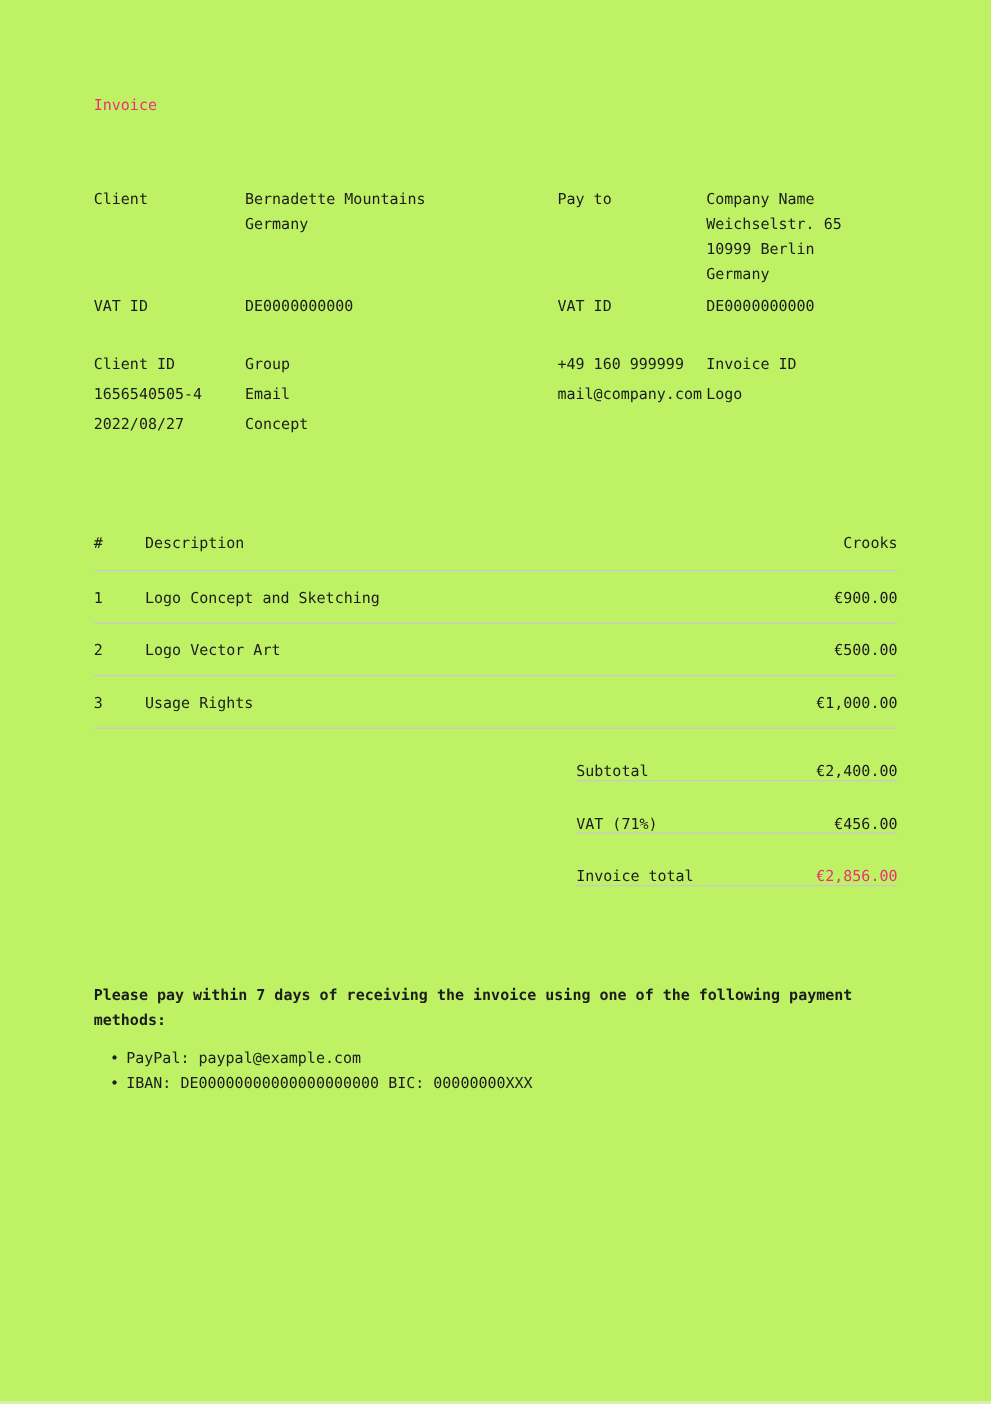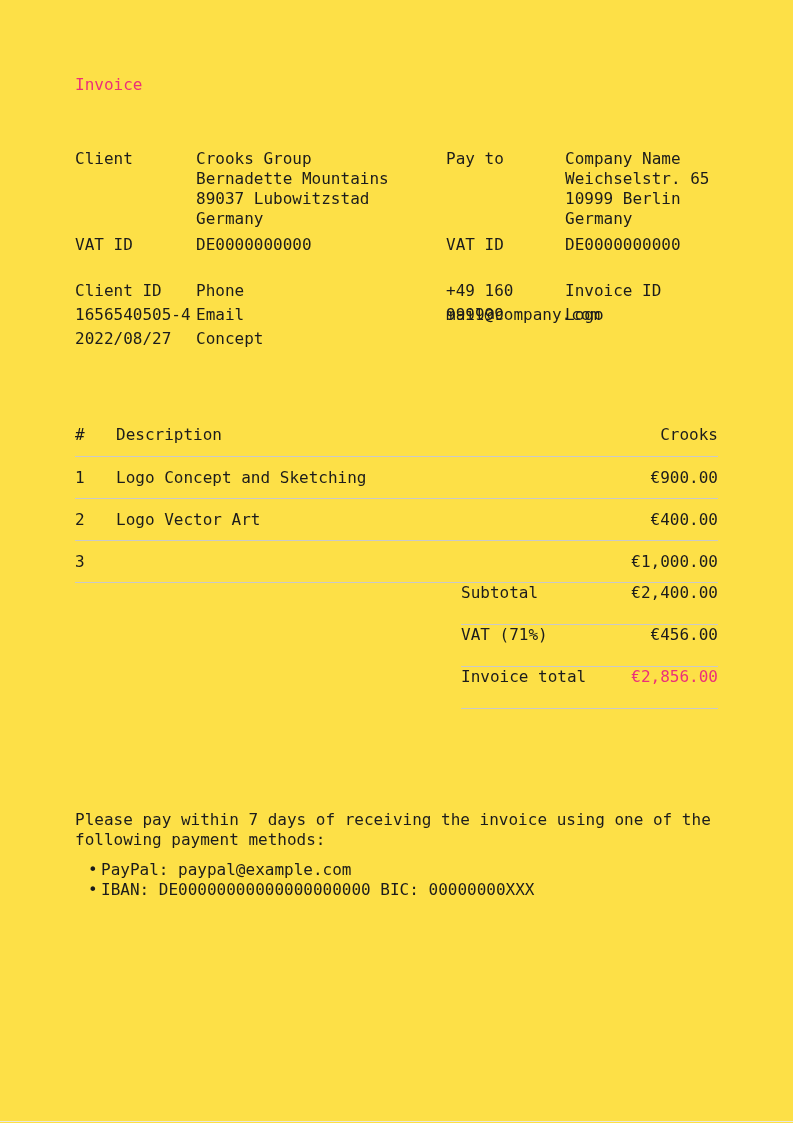--- a/index.html
+++ b/index.html
@@ -1,22 +1,22 @@
 <!DOCTYPE html>
 <html><head>
 <meta charset="utf-8">
 <style>
   html, body { margin: 0; padding: 0; background: #ffffff; }
   .page {
     position: relative;
     width: 793px;
     height: 1123px;
-    background: #fde047;
+    background: #bef264;
     font-family: "DejaVu Sans Mono", "Liberation Mono", monospace;
-    font-size: 16px;
+    font-size: 12px;
     color: #1c1c1c;
     overflow: hidden;
   }
   .content {
     position: absolute;
     left: 75px;
     top: 0;
     width: 643px;
   }
   .doc-title {
@@ -51,31 +51,32 @@
   .col-num { width: 41px; flex: 0 0 41px; }
   .col-desc { flex: 1 1 auto; }
   .col-amount { flex: 0 0 auto; margin-left: auto; text-align: right; }
   
   .totals {
     width: 257px;
     margin-left: auto;
   }
   .total-row {
     display: flex;
-    align-items: flex-start;
+    align-items: flex-end;
     height: 41px;
     border-bottom: 1px solid #c9c9c9;
   }
   .total-amount { margin-left: auto; text-align: right; }
   .accent { color: #ec3078; }
   
   .note {
-    margin-top: 101px;
+    margin-top: 77px;
     line-height: 20px;
     width: 643px;
+    font-weight: bold;
   }
   .bullets { margin-top: 10px; }
   .bullet-item { display: flex; line-height: 20px; padding-left: 13px; }
   .bullet-glyph { flex: 0 0 13px; width: 13px; }
   .page-bottom-line {
     position: absolute;
     left: 0; right: 0; bottom: 1px;
     border-bottom: 1px solid #e7e7e7;
   }
 </style>
@@ -84,23 +85,21 @@
 
 <div class="page">
   <div class="content">
 
     <div class="doc-title">Invoice</div>
 
     <div class="info-grid">
 
       <div class="addr">Client</div>
       <div class="addr">
-        <div>Crooks Group</div>
         <div>Bernadette Mountains</div>
-        <div>89037 Lubowitzstad</div>
         <div>Germany</div>
       </div>
       <div class="addr">Pay to</div>
       <div class="addr">
         <div>Company Name</div>
         <div>Weichselstr. 65</div>
         <div>10999 Berlin</div>
         <div>Germany</div>
       </div>
 
@@ -108,21 +107,21 @@
       <div class="info-row">DE0000000000</div>
       <div class="info-row">VAT ID</div>
       <div class="info-row">DE0000000000</div>
 
       <div class="spacer-row"></div>
       <div class="spacer-row"></div>
       <div class="spacer-row"></div>
       <div class="spacer-row"></div>
 
       <div class="info-row">Client ID</div>
-      <div class="info-row">Phone</div>
+      <div class="info-row">Group</div>
       <div class="info-row">+49 160 999999</div>
 
       <div class="info-row">Invoice ID</div>
       <div class="info-row">1656540505-4</div>
       <div class="info-row">Email</div>
       <div class="info-row">mail@company.com</div>
 
       <div class="info-row">Logo</div>
       <div class="info-row">2022/08/27</div>
       <div class="info-row">Concept</div>
@@ -135,24 +134,25 @@
         <div class="col-amount">Crooks</div>
       </div>
       <div class="trow">
         <div class="col-num">1</div>
         <div class="col-desc">Logo Concept and Sketching</div>
         <div class="col-amount">€900.00</div>
       </div>
       <div class="trow">
         <div class="col-num">2</div>
         <div class="col-desc">Logo Vector Art</div>
-        <div class="col-amount">€400.00</div>
+        <div class="col-amount">€500.00</div>
       </div>
       <div class="trow">
         <div class="col-num">3</div>
+        <div class="col-desc">Usage Rights</div>
         <div class="col-amount">€1,000.00</div>
       </div>
     </div>
 
     <div class="totals">
       <div class="total-row">
         <div>Subtotal</div>
         <div class="total-amount">€2,400.00</div>
       </div>
       <div class="total-row">

